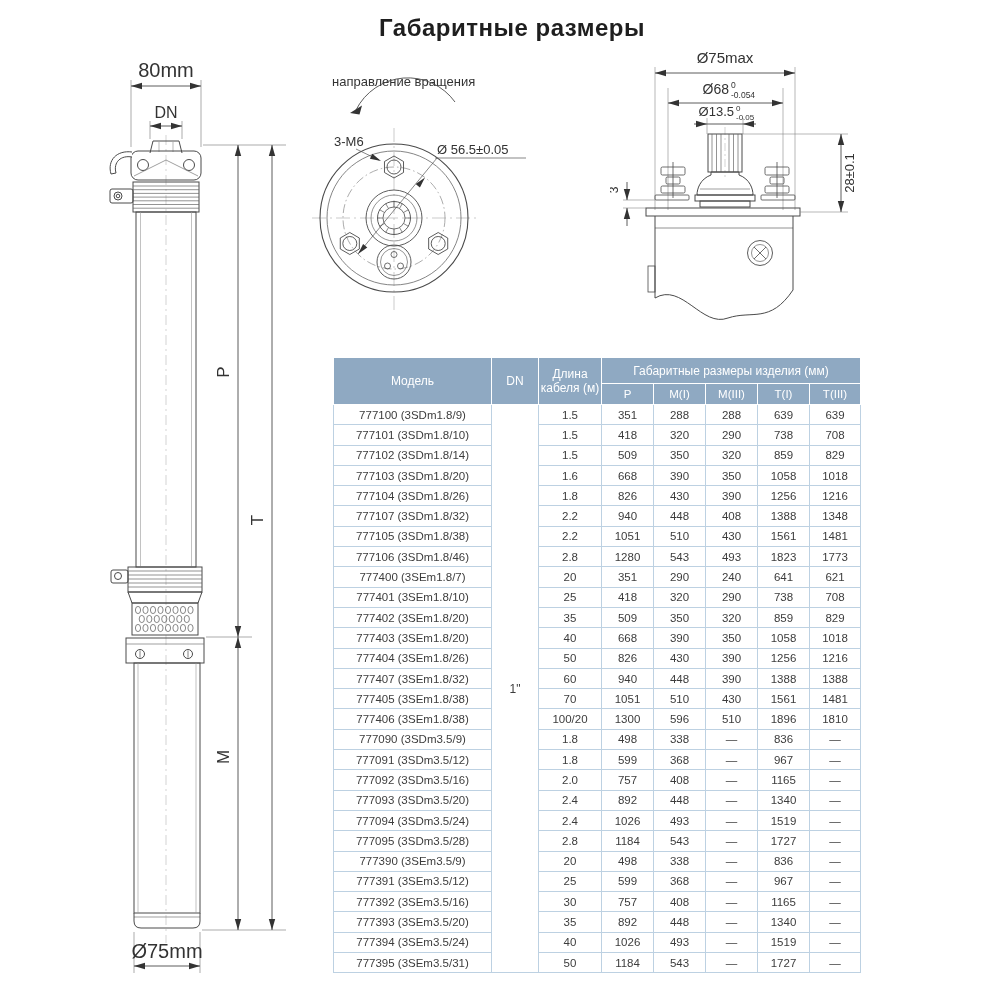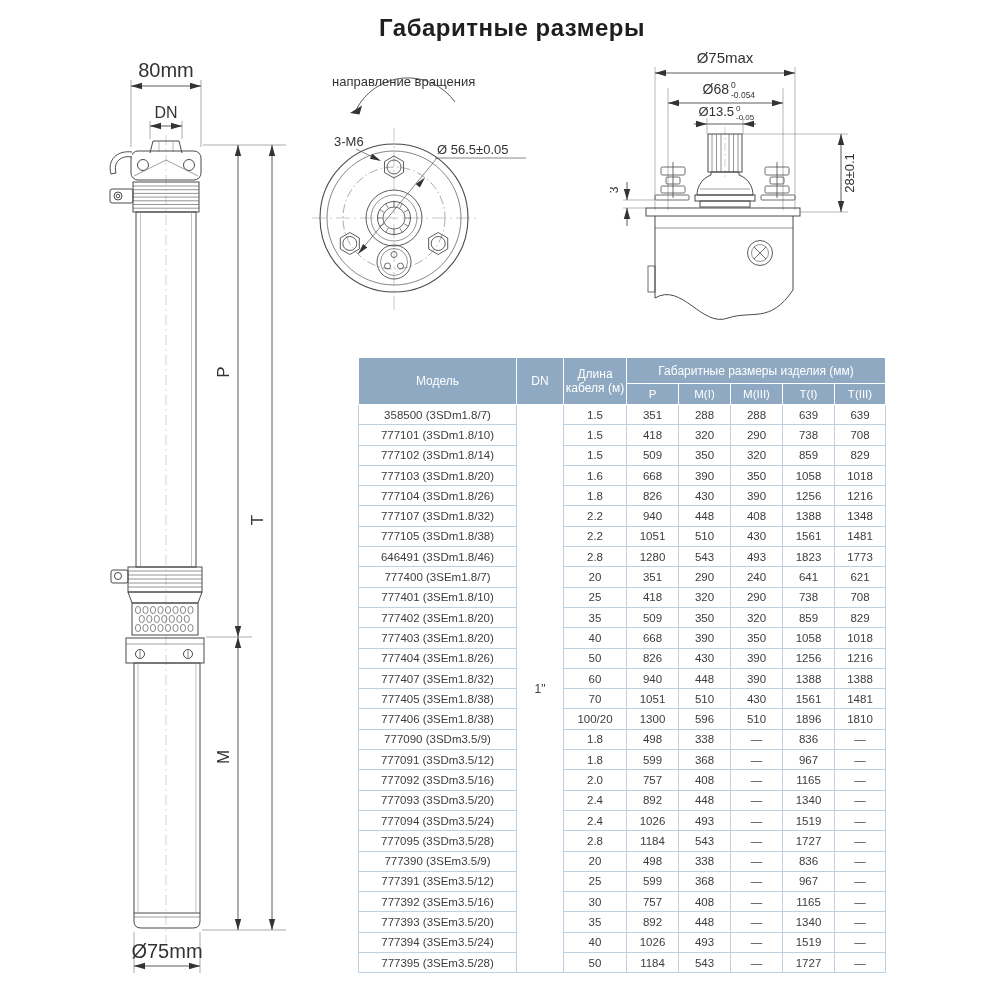--- a/index.html
+++ b/index.html
@@ -3,21 +3,21 @@
 <meta charset="utf-8">
 <style>
   html,body{margin:0;padding:0;background:#fff;}
   .page{position:relative;width:1000px;height:1000px;background:#fff;overflow:hidden;
         font-family:"Liberation Sans",sans-serif;color:#333;}
   .title{position:absolute;top:14px;left:12px;width:100%;text-align:center;
          font-size:24px;font-weight:600;color:#1e1e1e;letter-spacing:.5px;}
   svg text{font-family:"Liberation Sans",sans-serif;fill:#333;}
   .svg-abs{position:absolute;}
   
-  .table-wrap{position:absolute;left:351px;top:357px;padding-left:7px;}
+  .table-wrap{position:absolute;left:326px;top:357px;padding-left:7px;}
   table.dims{border-collapse:collapse;table-layout:fixed;width:527px;}
   table.dims th{background:#8fa9c2;color:#fff;font-weight:normal;font-size:12px;
                 border:1px solid #fff;padding:0;}
   table.dims tr.h1 th{height:25px;}
   table.dims tr.h2 th{height:20px;font-size:11.5px;}
   table.dims td{border:1px solid #bdd1e2;text-align:center;font-size:11.5px;
                 color:#3c3c3c;padding:0;height:19.3px;white-space:nowrap;overflow:hidden;}
   table.dims td.dn-cell{font-size:12px;color:#3c3c3c;background:#fff;}
   table.dims{border:1px solid #bdd1e2;}
 </style>
@@ -342,21 +342,21 @@
         <tr class="h2">
           <th>P</th>
           <th>M(I)</th>
           <th>M(III)</th>
           <th>T(I)</th>
           <th>T(III)</th>
         </tr>
       </thead>
       <tbody>
           <tr>
-            <td>358500 (3SDm1.8/7)</td>
+            <td>777100 (3SDm1.8/9)</td>
             <td rowspan="28" class="dn-cell">1"</td>
             <td>1.5</td>
             <td>351</td>
             <td>288</td>
             <td>288</td>
             <td>639</td>
             <td>639</td>
           </tr>
           <tr>
             <td>777101 (3SDm1.8/10)</td>
@@ -406,21 +406,21 @@
           <tr>
             <td>777105 (3SDm1.8/38)</td>
             <td>2.2</td>
             <td>1051</td>
             <td>510</td>
             <td>430</td>
             <td>1561</td>
             <td>1481</td>
           </tr>
           <tr>
-            <td>646491 (3SDm1.8/46)</td>
+            <td>777106 (3SDm1.8/46)</td>
             <td>2.8</td>
             <td>1280</td>
             <td>543</td>
             <td>493</td>
             <td>1823</td>
             <td>1773</td>
           </tr>
           <tr>
             <td>777400 (3SEm1.8/7)</td>
             <td>20</td>
@@ -586,21 +586,21 @@
           <tr>
             <td>777394 (3SEm3.5/24)</td>
             <td>40</td>
             <td>1026</td>
             <td>493</td>
             <td>—</td>
             <td>1519</td>
             <td>—</td>
           </tr>
           <tr>
-            <td>777395 (3SEm3.5/28)</td>
+            <td>777395 (3SEm3.5/31)</td>
             <td>50</td>
             <td>1184</td>
             <td>543</td>
             <td>—</td>
             <td>1727</td>
             <td>—</td>
           </tr>
         </tbody>
     </table>
   </div>

